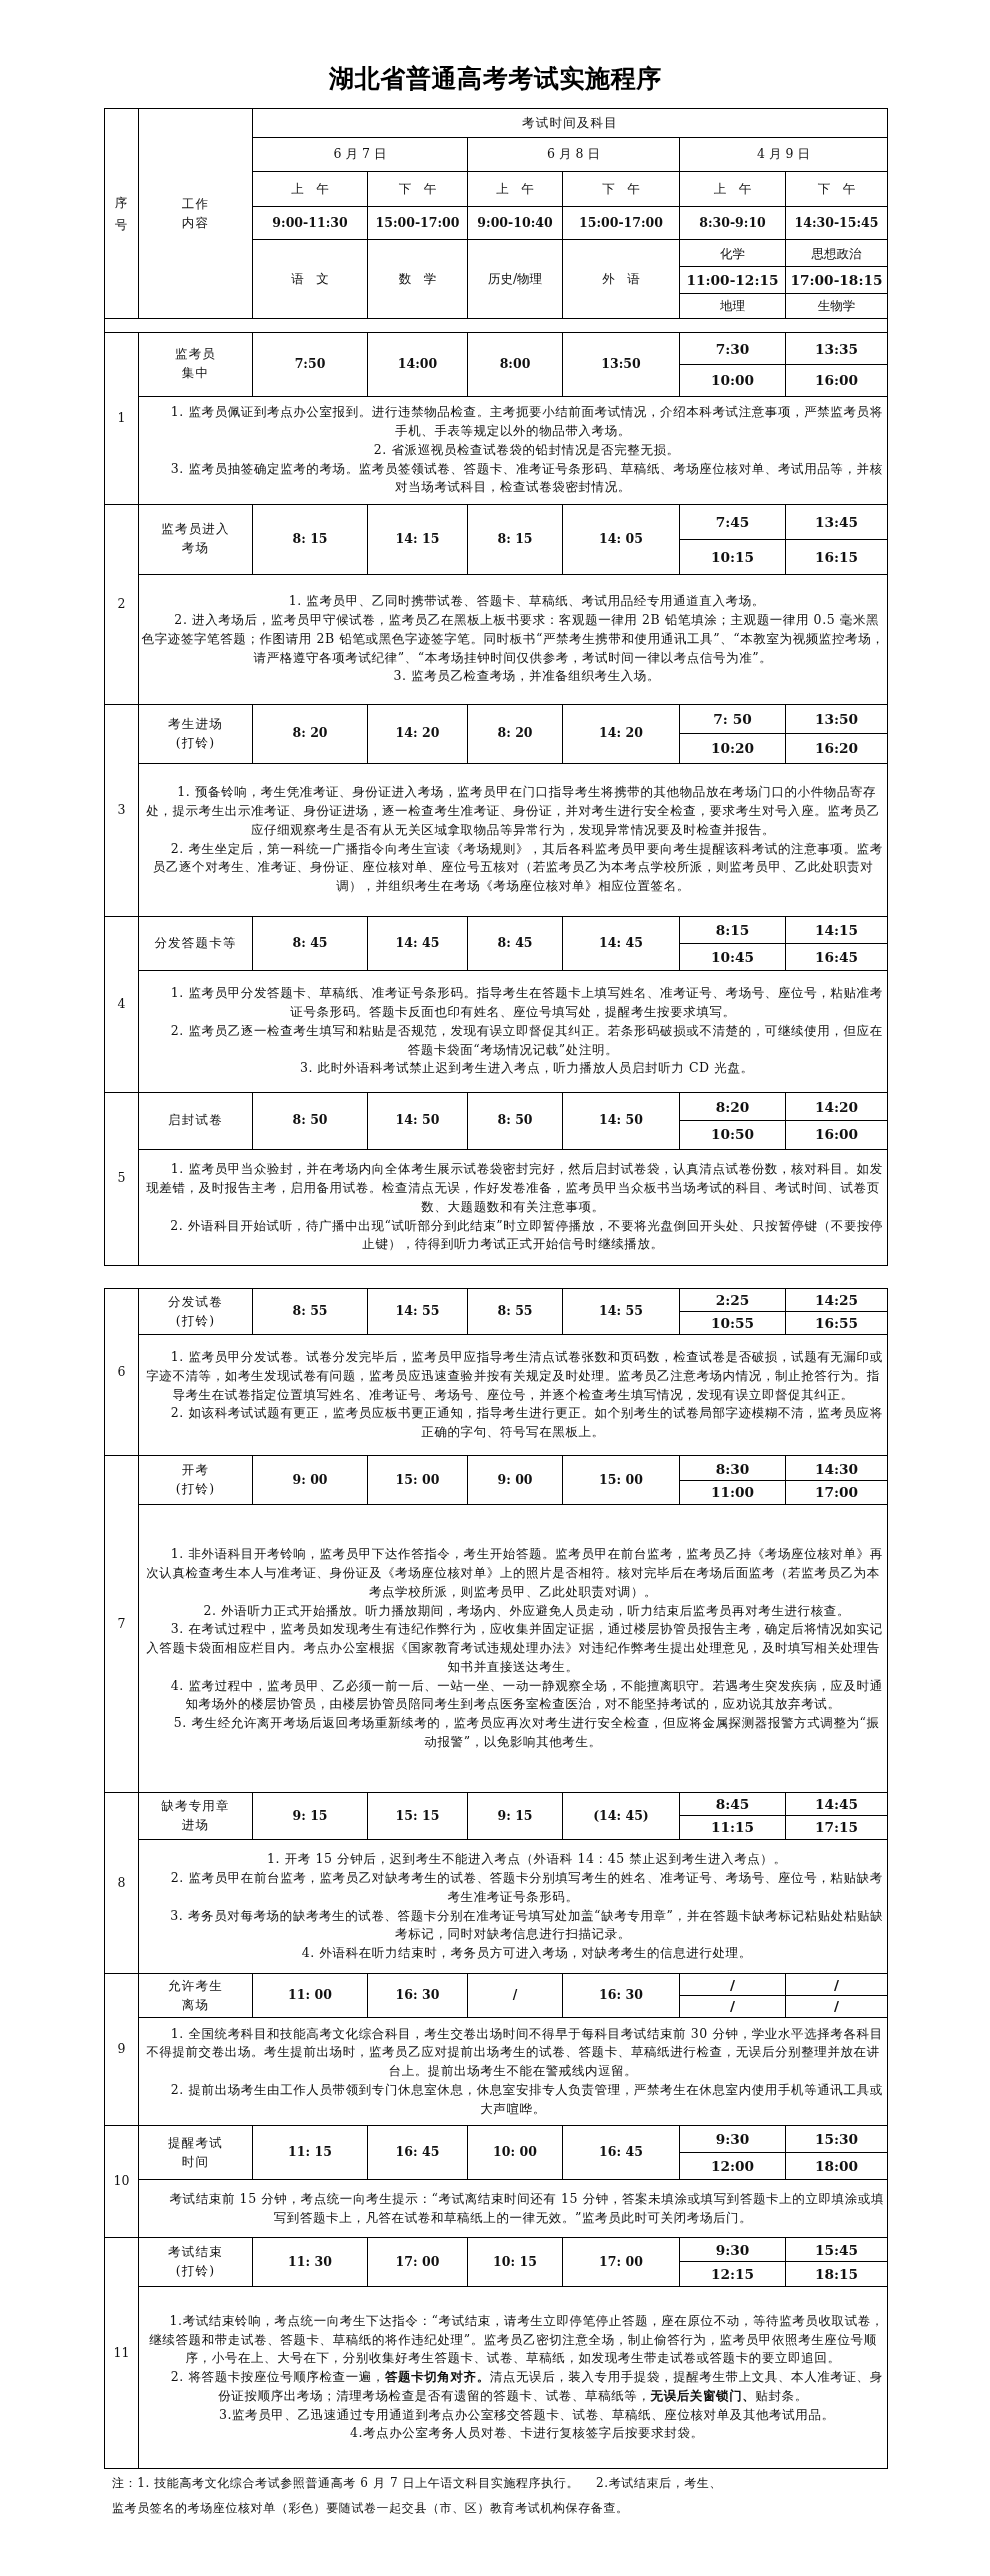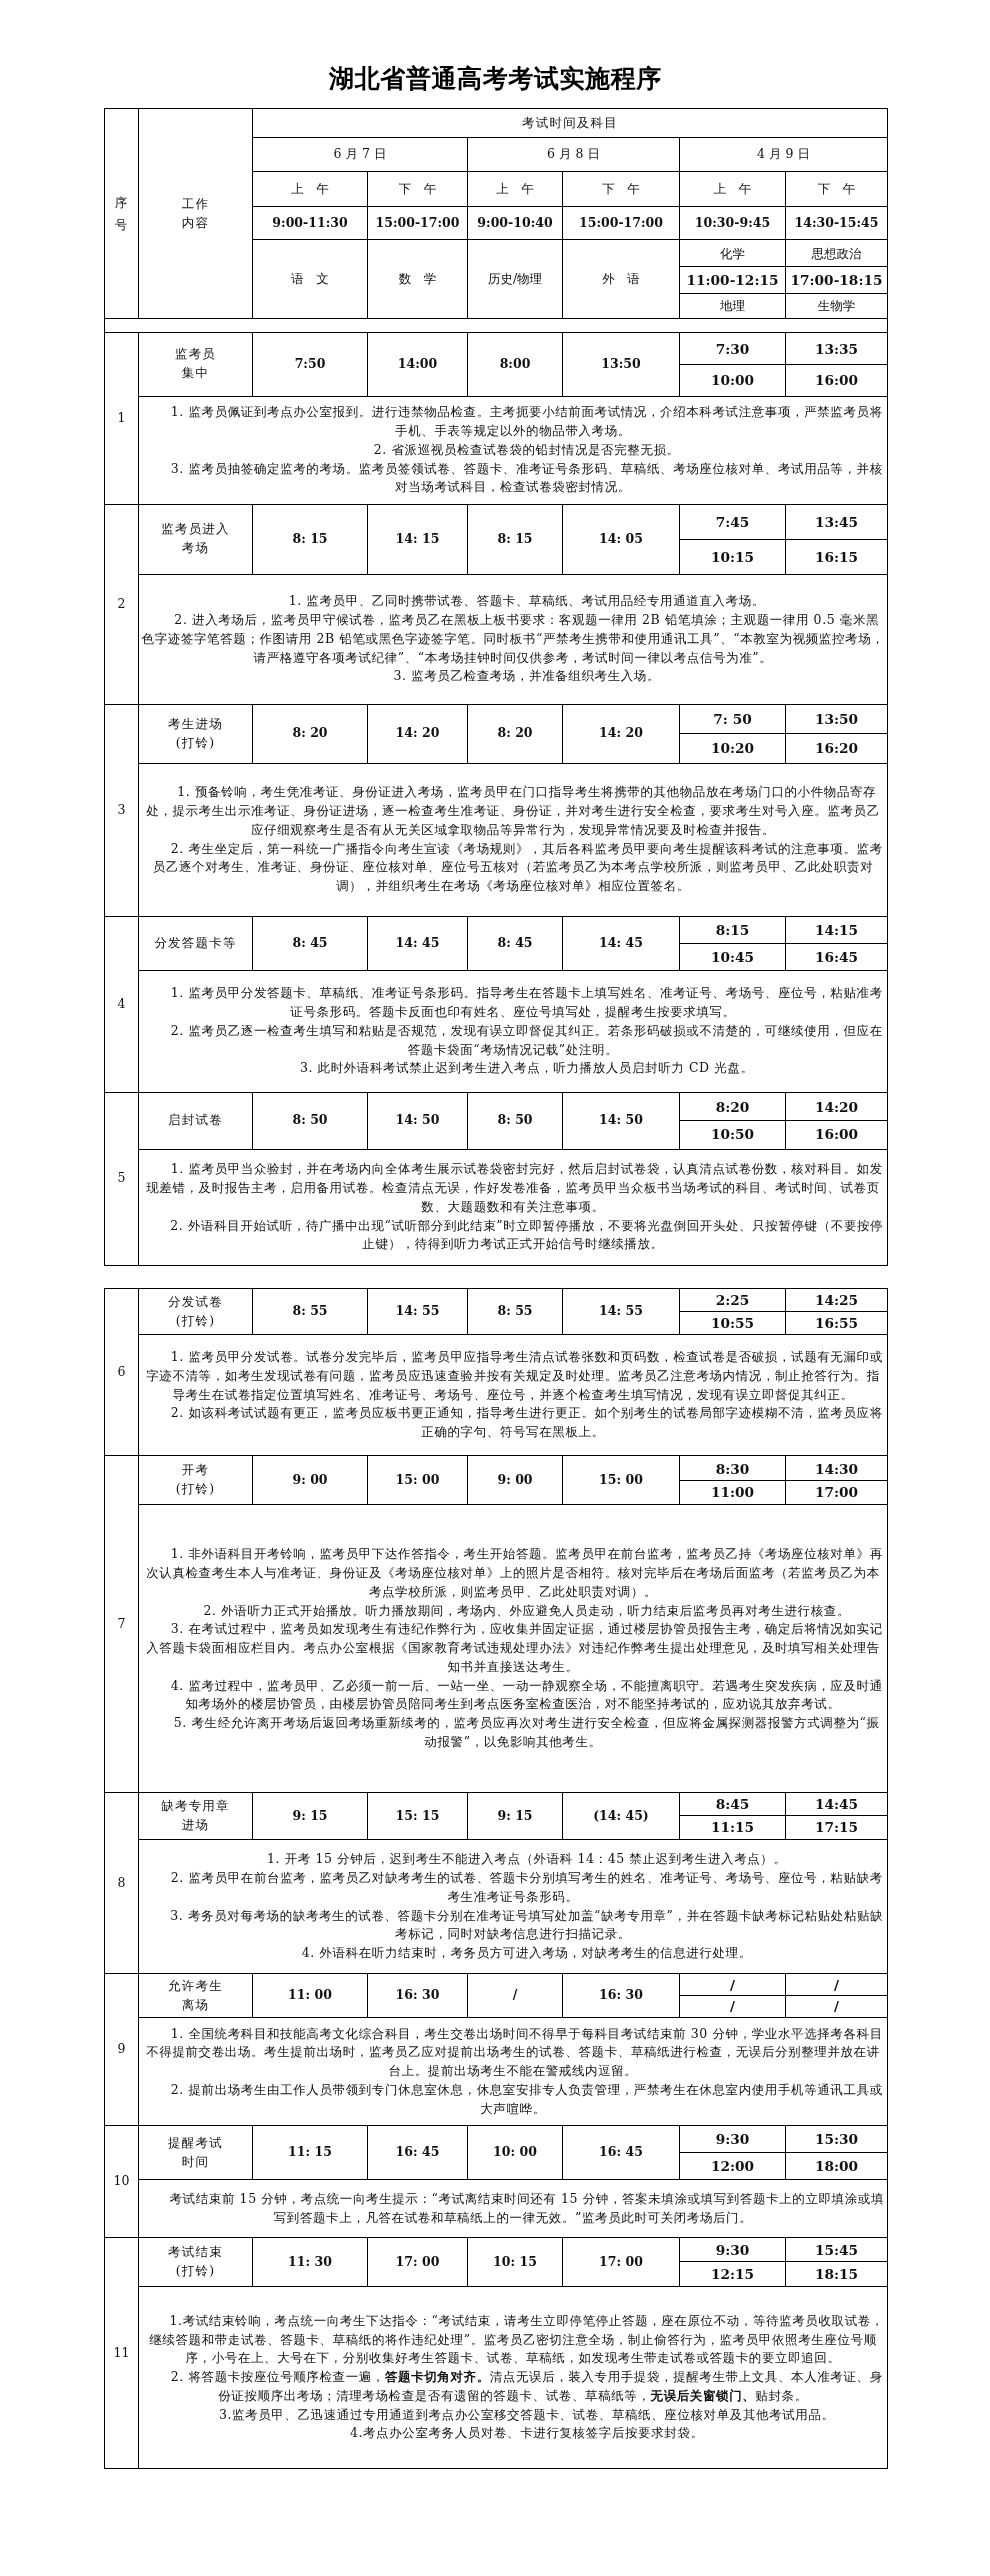--- a/index.html
+++ b/index.html
@@ -95,21 +95,21 @@
       <td>上　午</td>
       <td>下　午</td>
       <td>上　午</td>
       <td>下　午</td>
     </tr>
     <tr style="height:33px">
       <td class="time">9:00-11:30</td>
       <td class="time">15:00-17:00</td>
       <td class="time">9:00-10:40</td>
       <td class="time">15:00-17:00</td>
-      <td class="time">10:30-9:45</td>
+      <td class="time">8:30-9:10</td>
       <td class="time">14:30-15:45</td>
     </tr>
     <tr style="height:79px">
       <td>语　文</td>
       <td>数　学</td>
       <td>历史/物理</td>
       <td>外　语</td>
       <td style="padding:0">
         <div style="height:27px;line-height:27px;border-bottom:1.2px solid #000">化学</div>
         <div class="time" style="height:27px;line-height:27px;border-bottom:1.2px solid #000">11:00-12:15</div>
@@ -387,14 +387,16 @@
           <p>1.考试结束铃响，考点统一向考生下达指令：“考试结束，请考生立即停笔停止答题，座在原位不动，等待监考员收取试卷，继续答题和带走试卷、答题卡、草稿纸的将作违纪处理”。监考员乙密切注意全场，制止偷答行为，监考员甲依照考生座位号顺序，小号在上、大号在下，分别收集好考生答题卡、试卷、草稿纸，如发现考生带走试卷或答题卡的要立即追回。</p>
           <p>2. 将答题卡按座位号顺序检查一遍，<b>答题卡切角对齐。</b>清点无误后，装入专用手提袋，提醒考生带上文具、本人准考证、身份证按顺序出考场；清理考场检查是否有遗留的答题卡、试卷、草稿纸等，<b>无误后关窗锁门、</b>贴封条。</p>
           <p>3.监考员甲、乙迅速通过专用通道到考点办公室移交答题卡、试卷、草稿纸、座位核对单及其他考试用品。</p>
           <p>4.考点办公室考务人员对卷、卡进行复核签字后按要求封袋。</p>
         </td>
       </tr>
     </tbody>
 </table>
 
 <div class="note">
+  <div>注：1. 技能高考文化综合考试参照普通高考 6 月 7 日上午语文科目实施程序执行。　 2.考试结束后，考生、</div>
+  <div>监考员签名的考场座位核对单（彩色）要随试卷一起交县（市、区）教育考试机构保存备查。</div>
 </div>
 
 
 </body></html>

